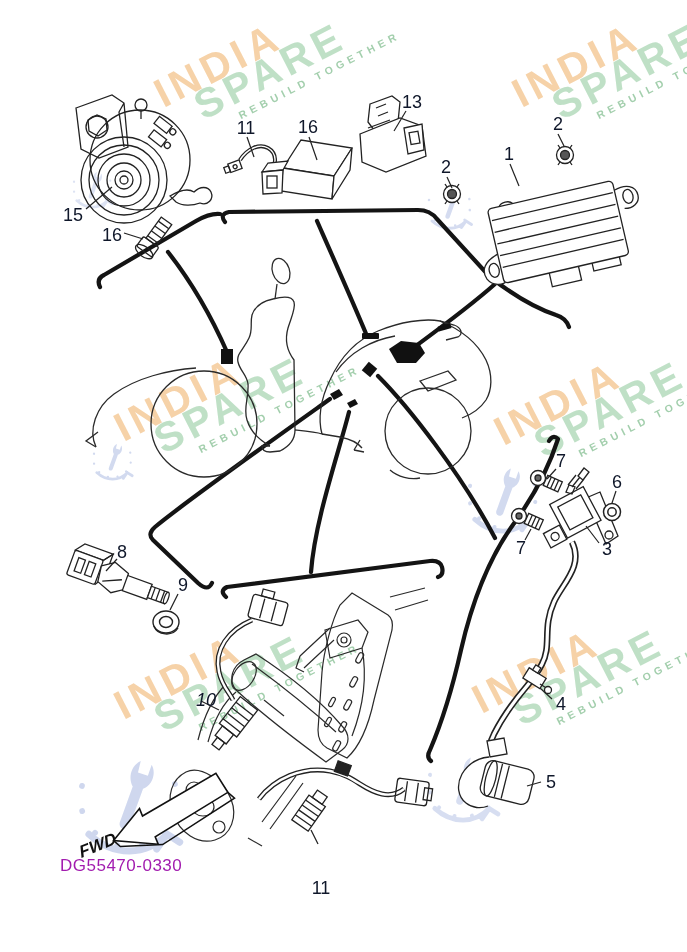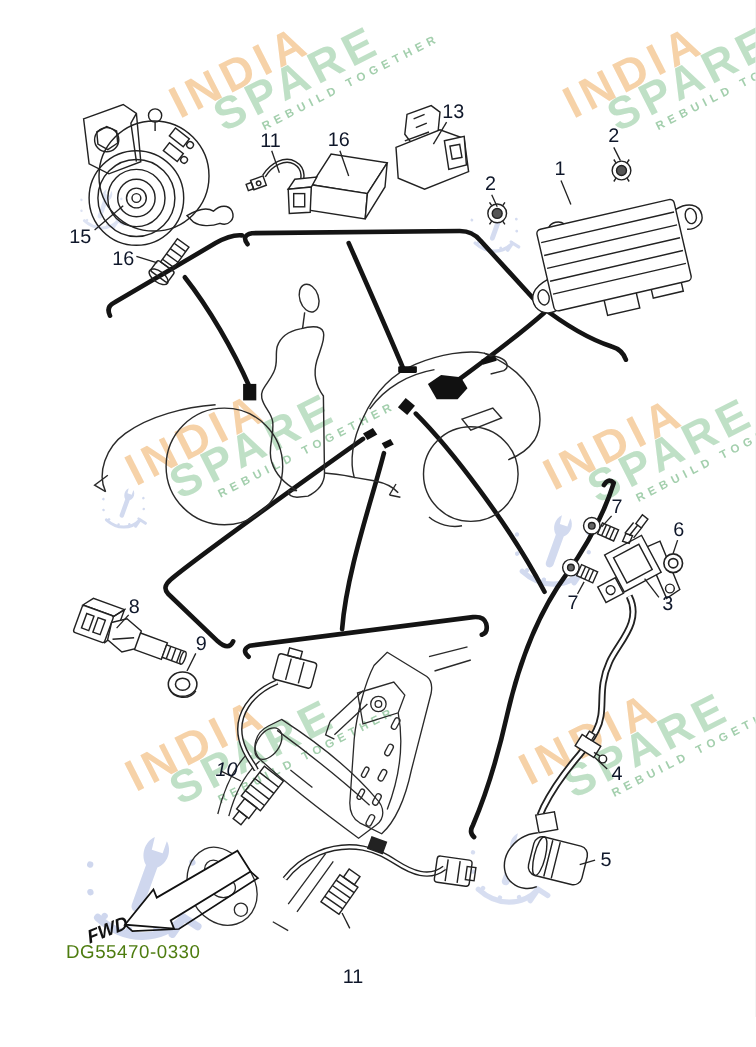--- a/index.html
+++ b/index.html
@@ -7,21 +7,21 @@
          font-family:"Liberation Sans",sans-serif;}
   .wm-layer{position:absolute;inset:0;}
   .wm{position:absolute;transform:rotate(-27deg);transform-origin:left top;line-height:1;
       user-select:none;white-space:nowrap;}
   .wm-w1{font-weight:bold;font-size:41px;letter-spacing:5px;}
   .wm-w2{font-weight:bold;font-size:41px;letter-spacing:5px;margin:-12px 0 0 30px;}
   .wm-tag{font-size:10.5px;letter-spacing:4.5px;margin:0 0 0 64px;font-weight:bold;}
   svg.art{position:absolute;left:0;top:0;}
   .labels{position:absolute;inset:0;}
   .part-label{position:absolute;transform:translate(-50%,-50%);font-size:18px;color:#0f172a;}
-  .diagram-code{position:absolute;left:60px;top:856px;font-size:17px;color:#4d7c0f;letter-spacing:0.5px;}
+  .diagram-code{position:absolute;left:60px;top:856px;font-size:17px;color:#a21caf;letter-spacing:0.5px;}
 </style>
 </head>
 <body>
 
 <div class="stage">
   <div class="wm-layer">
       <div class="wm" style="left: 148px; top: 78px;">
         <div class="wm-w1" style="color: rgb(246, 210, 168);">INDIA</div>
         <div class="wm-w2" style="color: rgb(191, 224, 198);">SPARE</div>
         <div class="wm-tag" style="color: rgb(163, 207, 173);">REBUILD TOGETHER</div>

